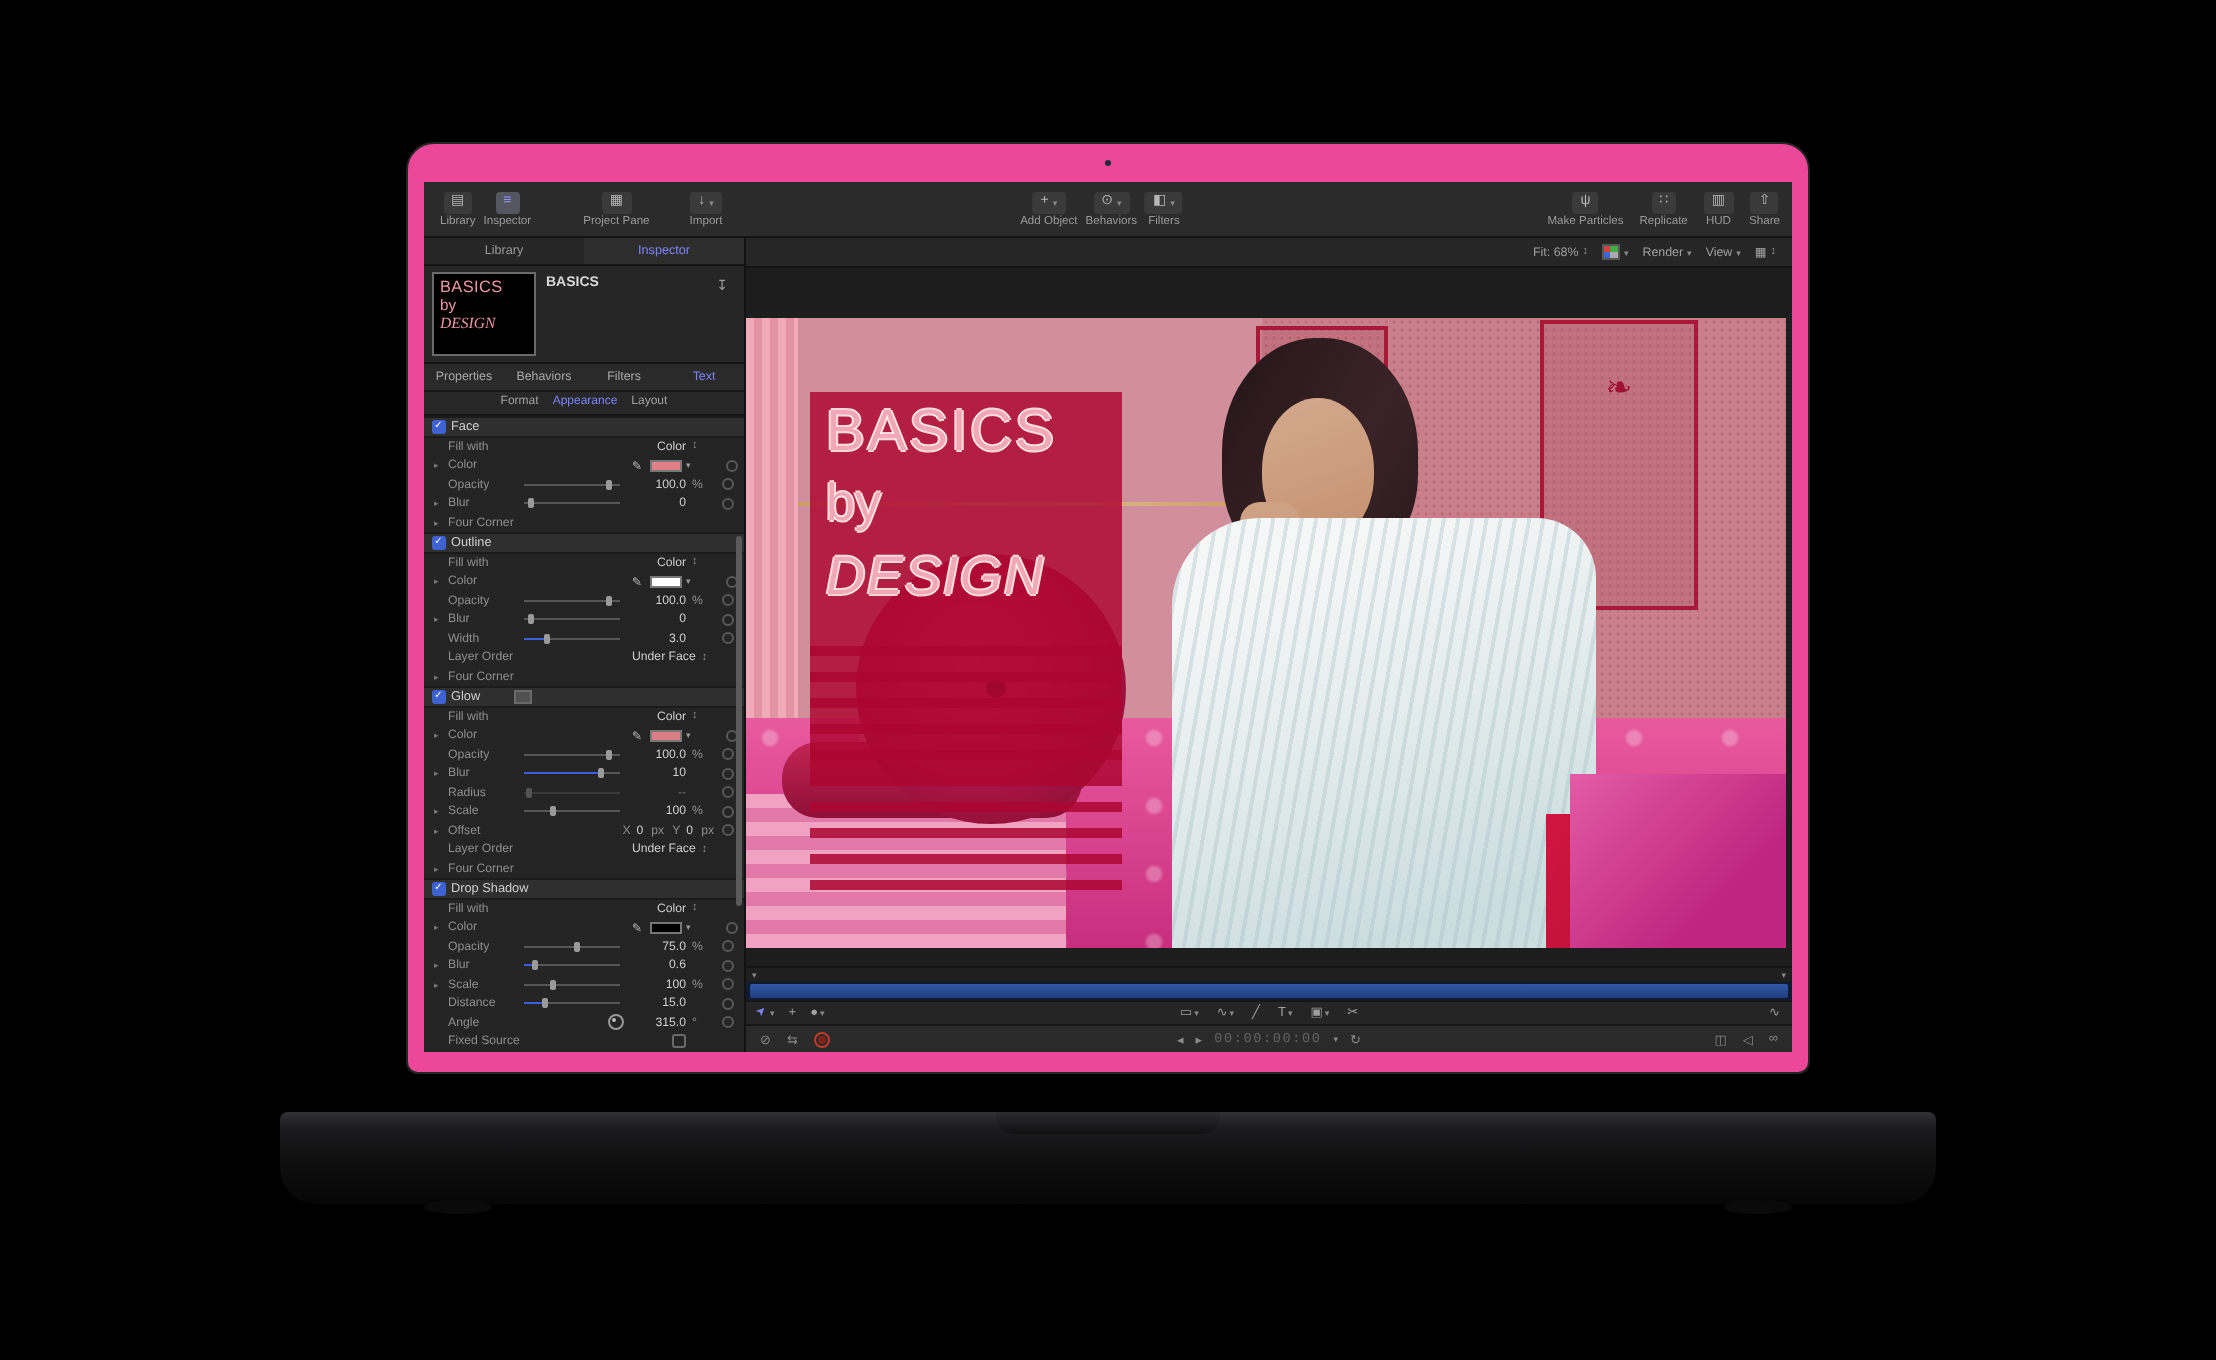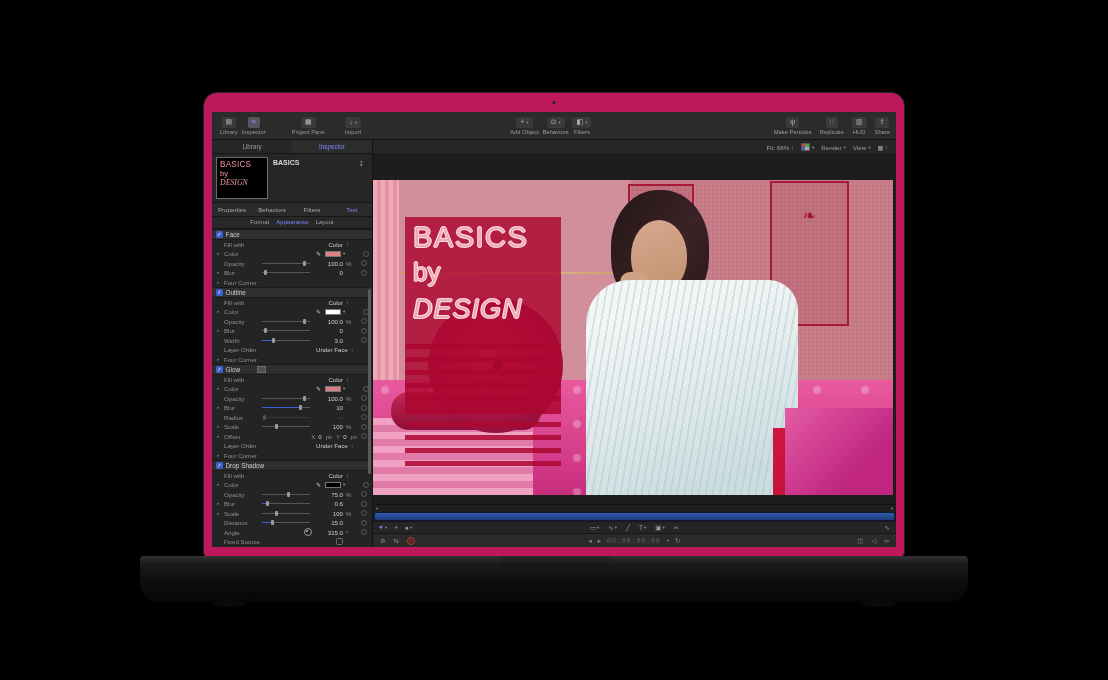--- a/index.html
+++ b/index.html
@@ -1,19 +1,19 @@
 <!DOCTYPE html>
 <html><head>
 <meta charset="utf-8">
 <style>
   html,body{margin:0;padding:0;background:#000;width:1108px;height:680px;overflow:hidden;
     font-family:"Liberation Sans",sans-serif;-webkit-font-smoothing:antialiased;}
   .stage{position:relative;width:1108px;height:680px;background:#000;}
   
-  .screen{position:absolute;left:203px;top:92px;width:702px;height:466px;background:#be185d;
+  .screen{position:absolute;left:203px;top:71px;width:702px;height:466px;background:#ec4899;
     border:1px solid #262627;border-radius:14px 14px 6px 6px;box-sizing:border-box;}
   .camera{position:absolute;left:50%;top:8px;width:3px;height:3px;border-radius:50%;background:#1d2b38;transform:translateX(-50%);}
   .base{position:absolute;left:140px;top:556px;width:828px;height:46px;
     background:linear-gradient(180deg,#323234 0%,#1b1b1d 18%,#0e0e0f 55%,#060607 100%);
     border-radius:4px 4px 18px 18px;}
   .base .notch{position:absolute;left:50%;top:0;transform:translateX(-50%);width:112px;height:11px;
     background:linear-gradient(180deg,#2c2c2e,#101011);border-radius:0 0 9px 9px;}
   .foot{position:absolute;top:600px;width:34px;height:7px;border-radius:50%;background:#0a0a0b;}
   .foot.l{left:212px}.foot.r{left:862px}
   

